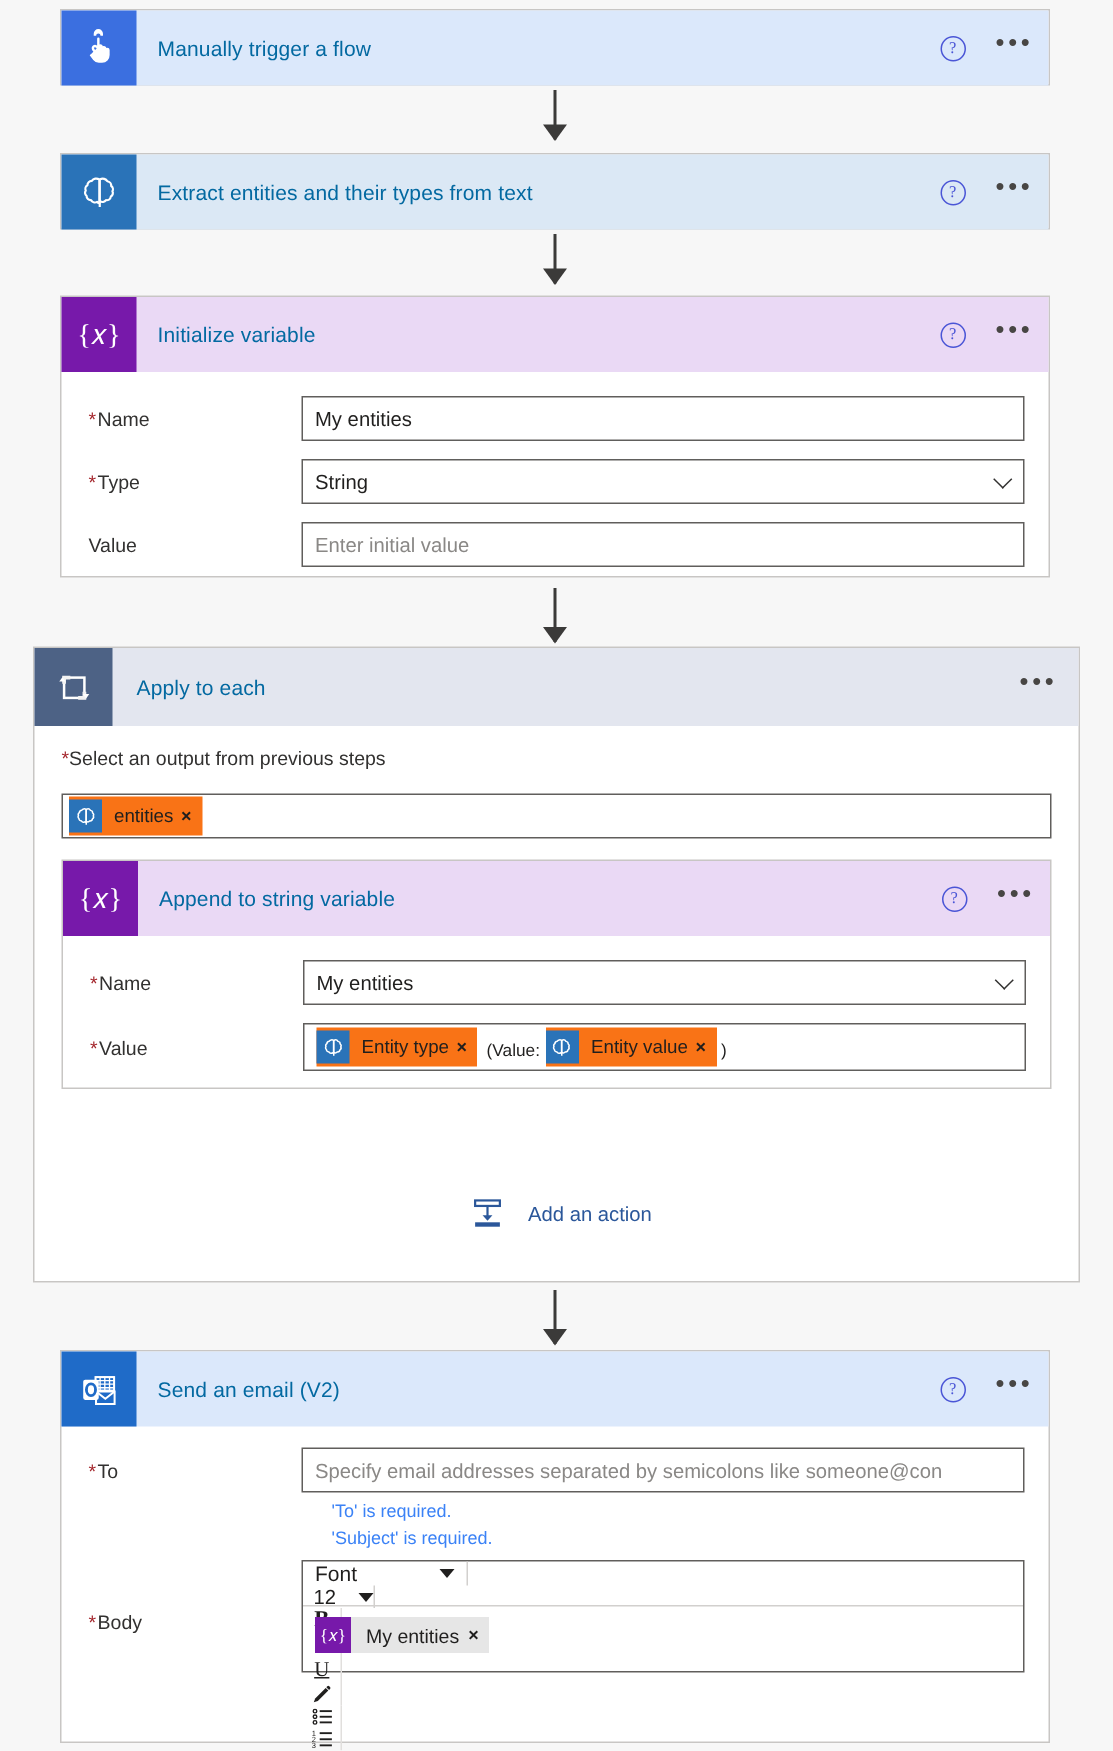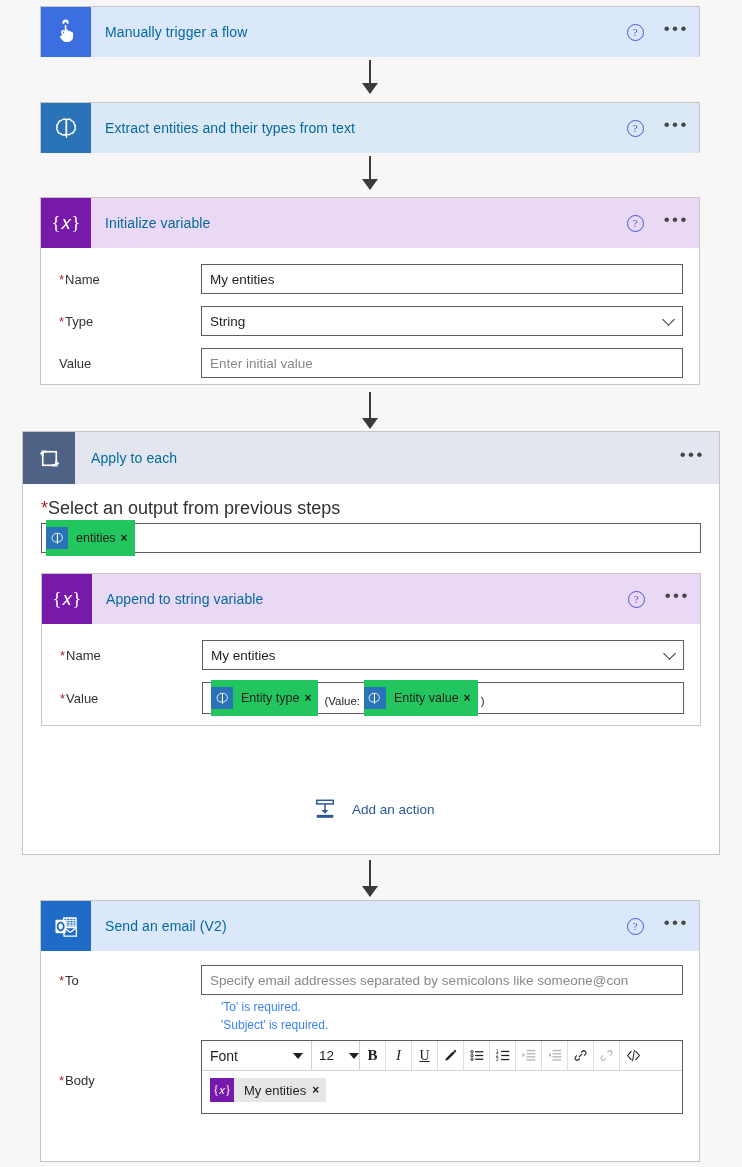--- a/index.html
+++ b/index.html
@@ -127,22 +127,22 @@
     color: #3b82f6;
     font-size: 12px;
     padding-left: 162px;
     margin: 1px 0 4px 18px;
   }
 
   
   .token {
     display: inline-flex;
     align-items: center;
-    height: 36px;
-    background: #22c55e;
+    height: 26px;
+    background: #f97316;
     font-size: 12.5px;
     color: #201f1e;
     white-space: nowrap;
   }
   .token .tok-ic {
     width: 22px; height: 22px;
     flex: 0 0 22px;
     display: flex; align-items: center; justify-content: center;
   }
   .token .tok-label { padding: 0 5px 0 8px; }
@@ -173,22 +173,22 @@
   }
 
   
   .scope {
     position: absolute;
     background: #ffffff;
     border: 1px solid #c8c6c4;
   }
   .scope-inner { padding: 14px 18px 0 18px; }
   .scope-label {
-    font-size: 18px; color: #323130;
-    margin-bottom: 4px;
+    font-size: 13px; color: #323130;
+    margin-bottom: 16px;
   }
   .scope-field {
     height: 30px;
     border: 1px solid #605e5c;
     background: #fff;
     display: flex; align-items: center;
     padding: 0 4px;
   }
 
   
@@ -206,20 +206,21 @@
   .rte-wrap {
     flex: 1 1 auto;
     border: 1px solid #605e5c;
     background: #fff;
   }
   .rte-toolbar {
     display: flex;
     align-items: stretch;
     height: 30px;
     border-bottom: 1px solid #d2d0ce;
+    flex-direction: column;
   }
   .rte-font {
     display: flex; align-items: center; justify-content: space-between;
     width: 110px;
     padding: 0 8px;
     font-size: 14px; color: #201f1e;
     border-right: 1px solid #d2d0ce;
     cursor: pointer;
   }
   .rte-size {

